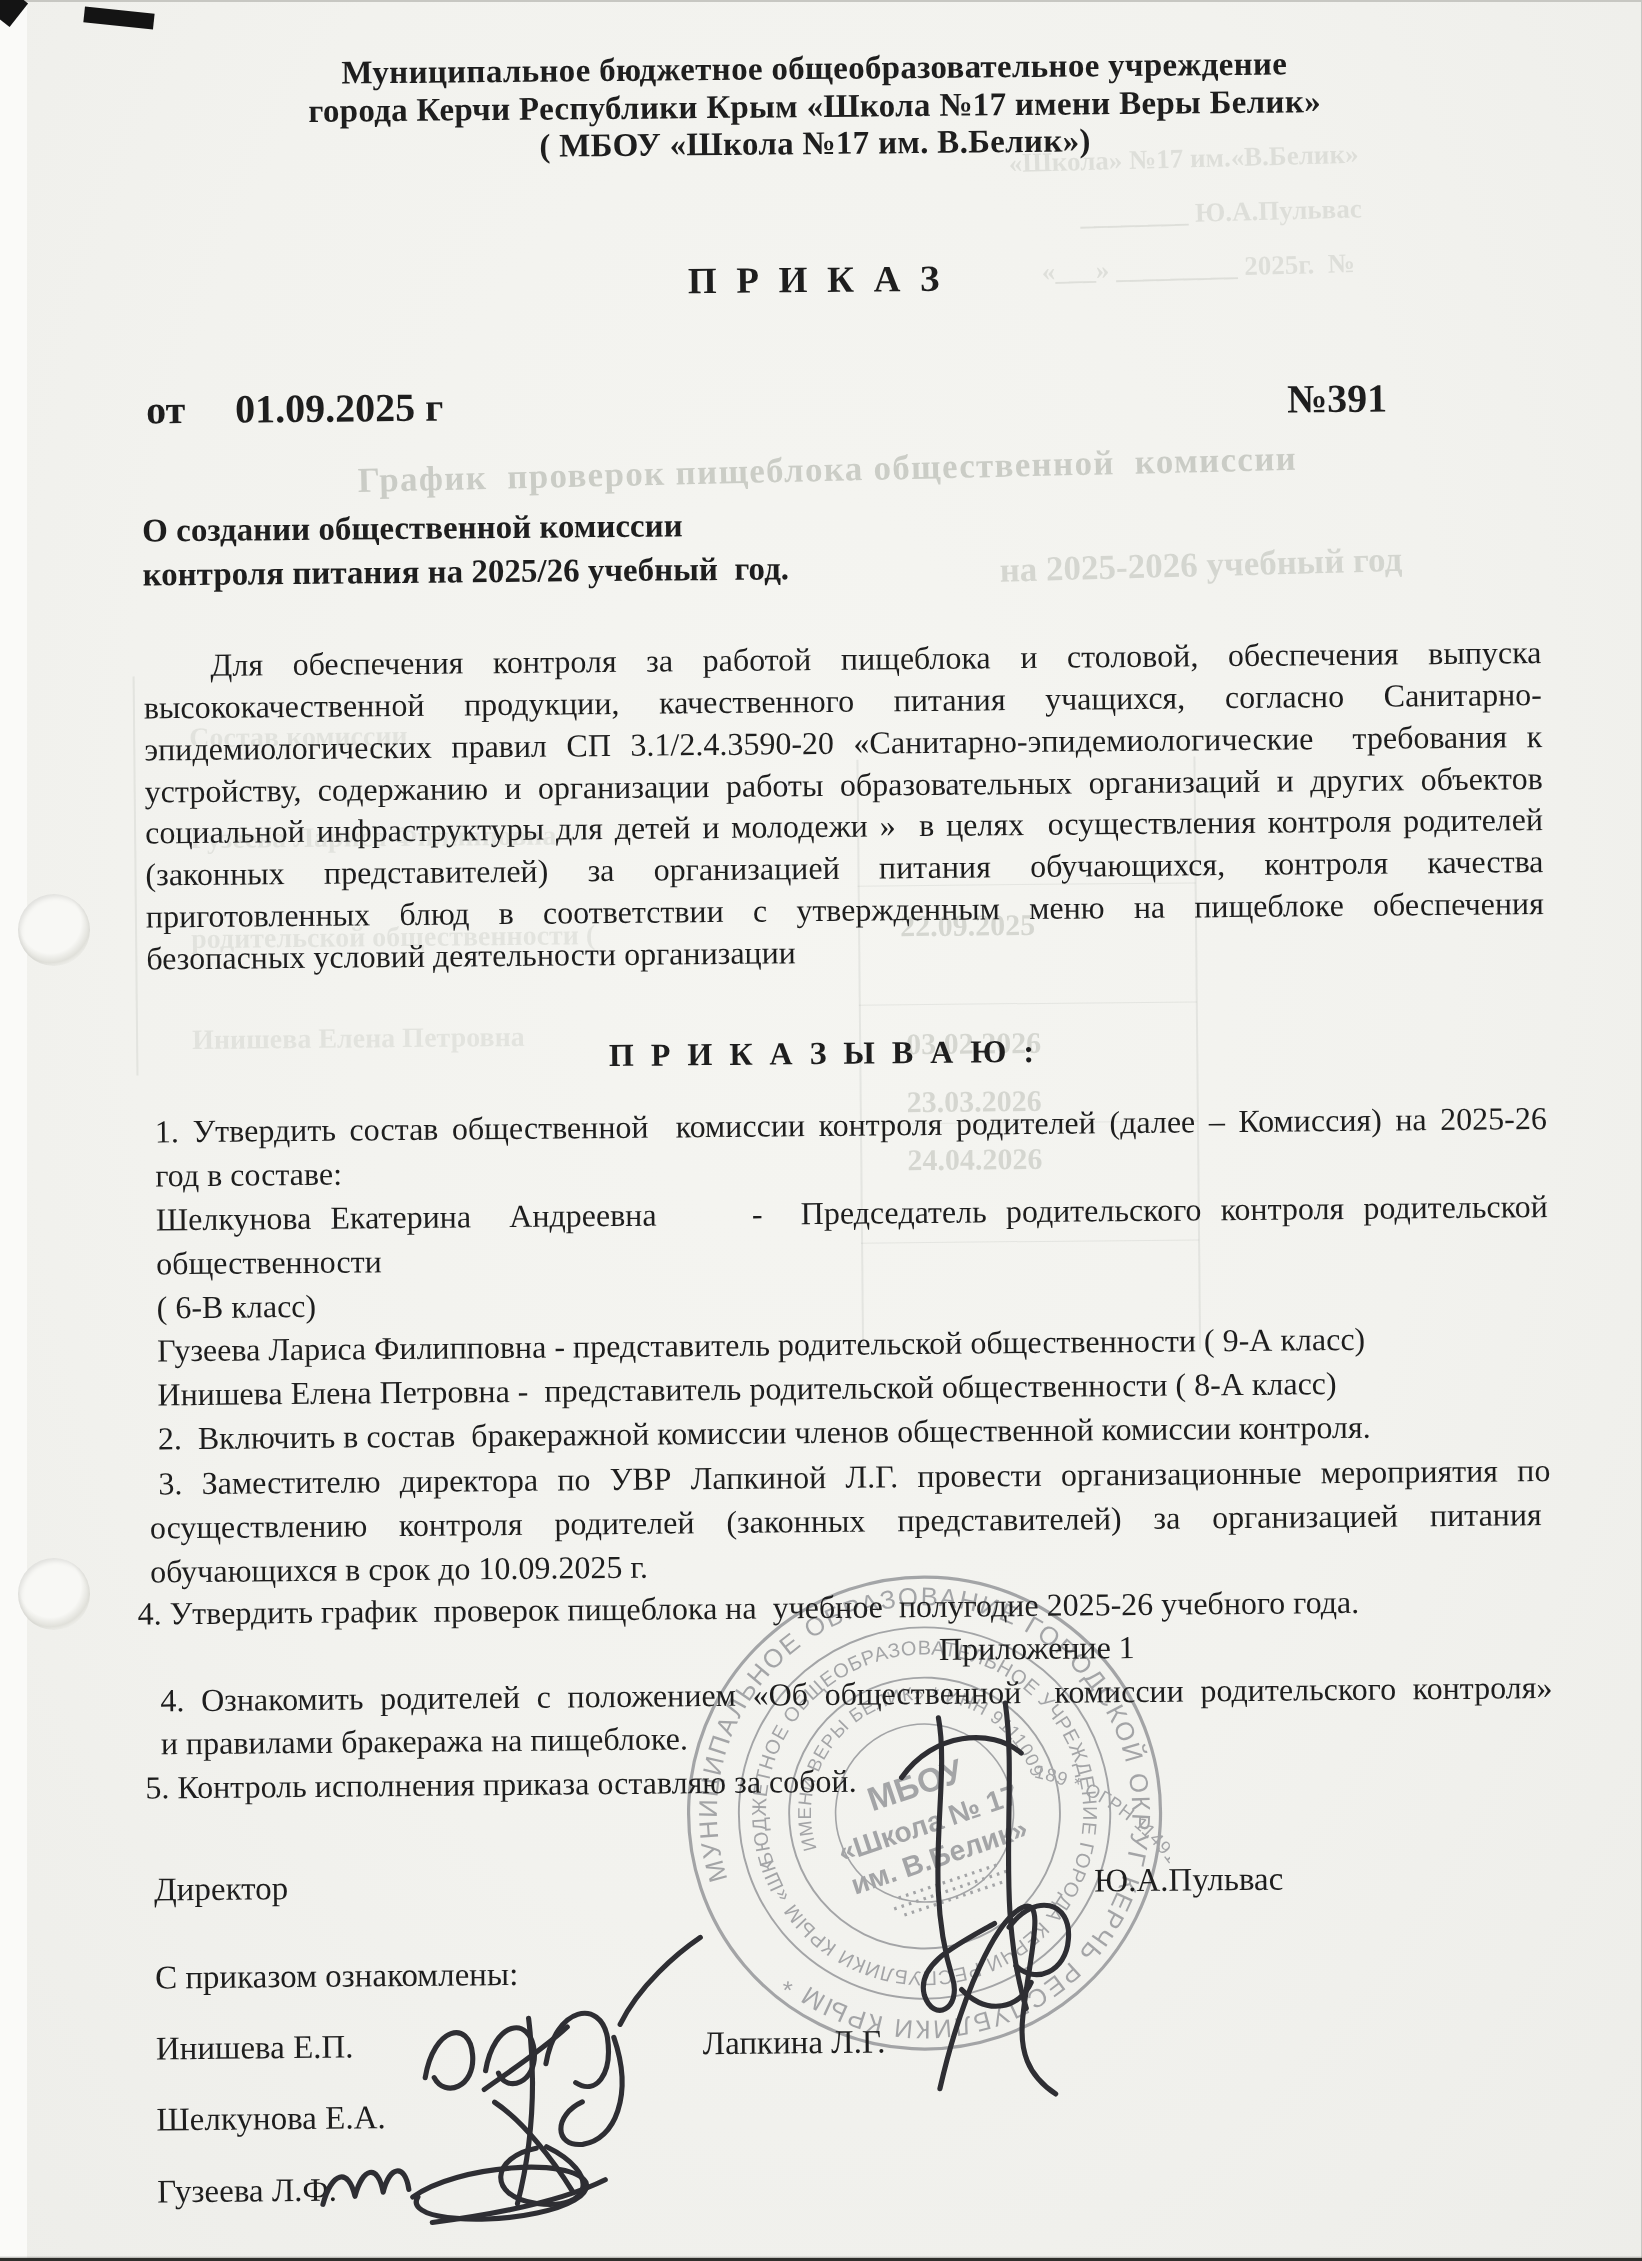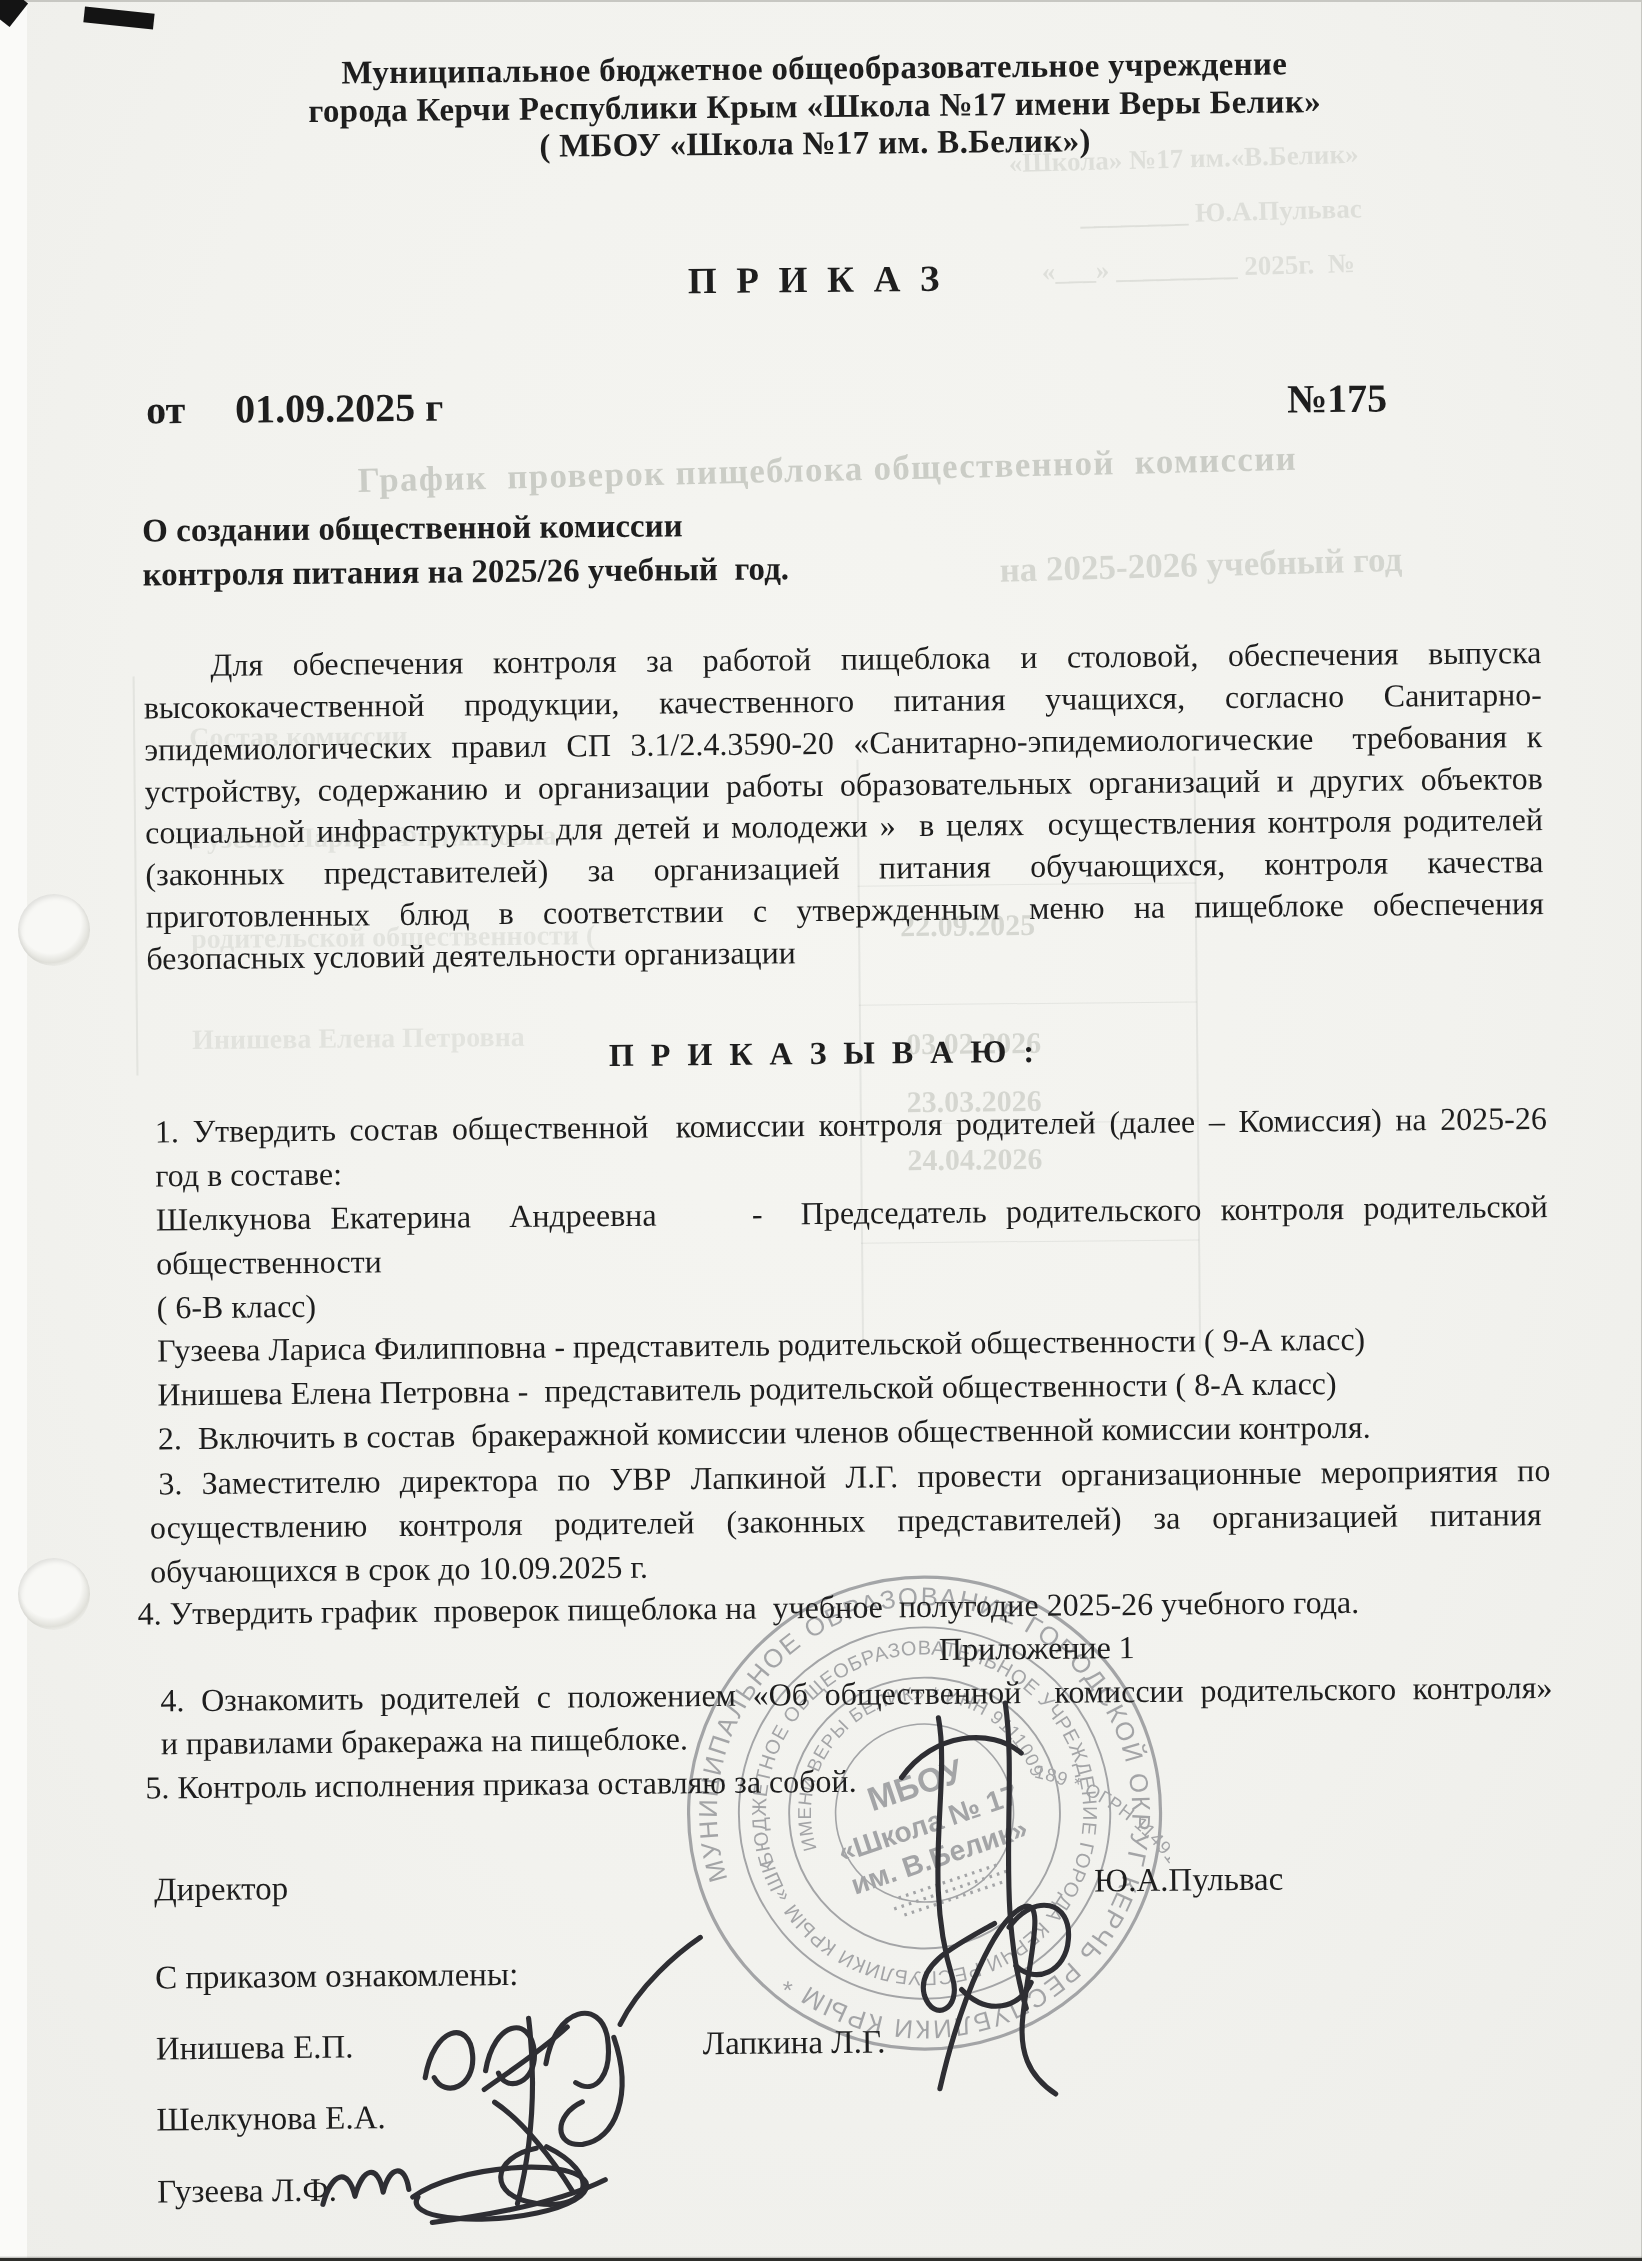--- a/index.html
+++ b/index.html
@@ -120,21 +120,21 @@
       </svg>
     </div>
 
     <div class="abs center hdr z3" style="top:50px;">Муниципальное бюджетное общеобразовательное учреждение</div>
     <div class="abs center hdr z3" style="top:88px;">города Керчи Республики Крым «Школа №17 имени Веры Белик»</div>
     <div class="abs center hdr z3" style="top:125px;">( МБОУ «Школа №17 им. В.Белик»)</div>
 
     <div class="abs center doc-title z3" style="top:258px;">П Р И К А З</div>
 
     <div class="abs bigline z3" style="left:153px;top:380px;white-space:pre;">от&nbsp;&nbsp;&nbsp;&nbsp;&nbsp;01.09.2025 г</div>
-    <div class="abs bigline z3" style="left:1294px;top:380px;">№175</div>
+    <div class="abs bigline z3" style="left:1294px;top:380px;">№391</div>
 
     <div class="abs subj z3" style="top:506px;">О создании общественной комиссии</div>
     <div class="abs subj z3" style="top:550px;">контроля питания на 2025/26 учебный&nbsp; год.</div>
 
     <div class="abs bline jl z3" style="top:643px;text-indent:67px;">Для обеспечения контроля за работой пищеблока и столовой, обеспечения выпуска</div>
     <div class="abs bline jl z3" style="top:685px;">высококачественной продукции, качественного питания учащихся, согласно Санитарно-</div>
     <div class="abs bline jl z3" style="top:727px;">эпидемиологических правил СП 3.1/2.4.3590-20 «Санитарно-эпидемиологические&nbsp; требования к</div>
     <div class="abs bline jl z3" style="top:769px;">устройству, содержанию и организации работы образовательных организаций и других объектов</div>
     <div class="abs bline jl z3" style="top:810px;">социальной инфраструктуры для детей и молодежи »&nbsp; в целях&nbsp; осуществления контроля родителей</div>
     <div class="abs bline jl z3" style="top:852px;">(законных представителей) за организацией питания обучающихся, контроля качества</div>

